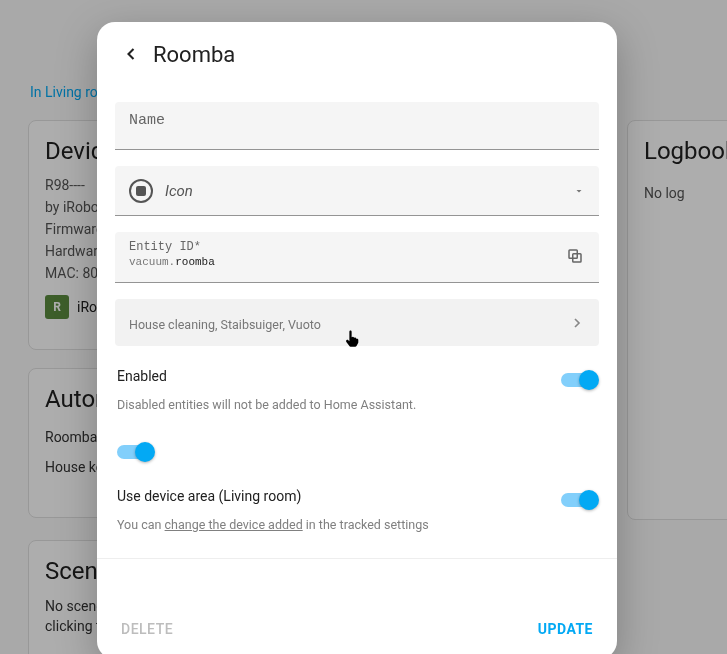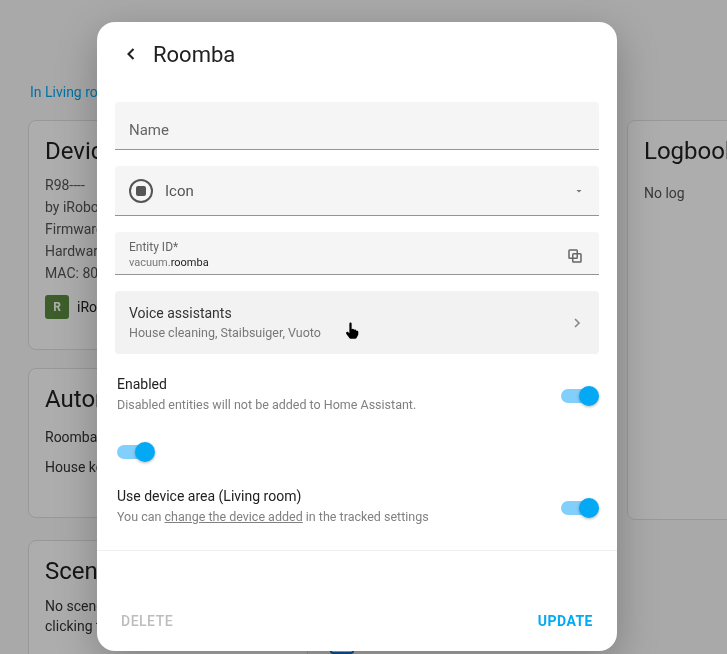--- a/index.html
+++ b/index.html
@@ -36,42 +36,42 @@
   .dialog .header { display:flex; align-items:center; padding:18px 20px 10px 20px; }
   .dialog .header .back { width:28px; height:28px; display:flex; align-items:center; justify-content:center; cursor:pointer; margin-right: 8px; }
   .dialog .header h1 { font-size:22px; font-weight:400; color:#212121; }
   .dialog .body { padding: 6px 18px 14px 18px; }
 
   .field { background:#f5f5f5; border-bottom:1px solid #949494; border-radius:4px 4px 0 0; padding:10px 14px; margin-top:16px; position:relative; }
   .field.first { margin-top: 18px; }
   .field .fl-label { font-size:12px; color:#666; }
   .field .fl-value { font-size:11px; color:#212121; margin-top:2px; min-height:18px; }
 
-  .field.name { height:48px; display:flex; align-items:flex-end; }
+  .field.name { height:48px; display:flex; align-items:flex-start;font-family:Liberation Mono, monospace; }
   .field.name .fl-label { font-size:15px; color:#666; }
 
-  .field.icon { height:50px; display:flex; align-items:center; }
+  .field.icon { height:50px; display:flex; align-items:center;font-style:italic; }
   .field.icon .icon-ind { width:24px; height:24px; border:2px solid #555; border-radius:50%; display:flex; align-items:center; justify-content:center; margin-right:12px; }
   .field.icon .icon-ind::before { content:""; width:10px; height:10px; background:#555; border-radius:2px; }
   .field.icon .fl-label { font-size:15px; color:#555; }
   .field.icon .dd-caret { position:absolute; right:14px; top:50%; transform:translateY(-50%); }
 
-  .field.entity { padding-top:8px; padding-bottom:0; }
+  .field.entity { padding-top:8px; padding-bottom:8px;font-family:Liberation Mono, monospace; }
   .field.entity .copy { position:absolute; right:10px; top:10px; width:28px; height:28px; display:flex; align-items:center; justify-content:center; cursor:pointer; }
 
   .va { background:#f2f2f2; border-radius:4px; padding:14px 14px; margin-top:16px; display:flex; align-items:center; cursor:pointer; position:relative; }
   .va .va-text .t1 { font-size:14px; color:#333; }
   .va .va-text .t2 { font-size:12.5px; color:#777; margin-top:4px; }
   .va .chev { margin-left:auto; color:#888; }
   .cursor-hand { position:absolute; left:228px; top:28px; }
 
-  .switch-row { display:flex; align-items:center; padding: 12px 2px 4px 2px; margin-top:10px; }
+  .switch-row { display:flex; align-items:flex-start; padding: 12px 2px 4px 2px; margin-top:10px; }
   .switch-row .txt { flex:1; padding-right:12px; }
   .switch-row .txt .t1 { font-size:14px; color:#212121; }
-  .switch-row .txt .t2 { font-size:12.5px; color:#808080; margin-top:4px; line-height:1.45; }
+  .switch-row .txt .t2 { font-size:12.5px; color:#808080; margin-top:12px; line-height:1.45; }
   .switch-row .txt .t2 a { color:#808080; text-decoration: underline; }
 
   .toggle { width:36px; height:20px; position:relative; flex-shrink:0; margin-top:2px; }
   .toggle .track { position:absolute; left:0; top:3px; width:34px; height:14px; background:#82cffb; border-radius:10px; }
   .toggle .thumb { position:absolute; right:-2px; top:0; width:20px; height:20px; background:#03a9f4; border-radius:50%; box-shadow:0 1px 3px rgba(0,0,0,.3); }
 
   .actions { display:flex; justify-content:space-between; padding: 16px 22px 18px 22px; border-top:1px solid #eee; margin-top:6px; }
   .actions button { background:none; border:none; font: 500 14px Roboto, Arial, sans-serif; letter-spacing:.5px; cursor:pointer; padding:4px 2px;margin-top:42px; }
   .actions .del { color:#bdbdbd; }
   .actions .upd { color:#03a9f4;font-weight:bold; }
@@ -155,21 +155,20 @@
       <div class="copy">
         <svg width="18" height="18" viewBox="0 0 24 24" fill="none" stroke="#666" stroke-width="2">
             <rect x="9" y="9" width="11" height="11" rx="1"></rect>
             <rect x="4" y="4" width="11" height="11" rx="1"></rect>
           </svg>
       </div>
     </div>
 
     <div class="va">
       <div class="va-text">
-        <div class="t1">Voice assistants</div>
         <div class="t2">House cleaning, Staibsuiger, Vuoto</div>
       </div>
       <span class="chev">
         <svg width="16" height="16" viewBox="0 0 24 24" fill="none" stroke="#888" stroke-width="2.5">
             <polyline points="9 18 15 12 9 6"></polyline>
           </svg>
       </span>
       <span class="cursor-hand">
         <svg width="18" height="22" viewBox="0 0 24 24" fill="#000">
             <path d="M10 2c.8 0 1.5.7 1.5 1.5V11l1-.5c.8-.4 1.8 0 2.1.9l.1.3 1-.3c.9-.3 1.8.3 2 1.2l.1.4.9-.1c.9-.1 1.7.6 1.7 1.5v3.1c0 .5-.1 1-.4 1.5l-2 3.5c-.4.6-1 1-1.7 1H10c-.6 0-1.2-.3-1.5-.8l-4-5.5c-.6-.8-.4-2 .4-2.5.7-.5 1.6-.4 2.2.2l1.4 1.4V3.5C8.5 2.7 9.2 2 10 2z"></path>

